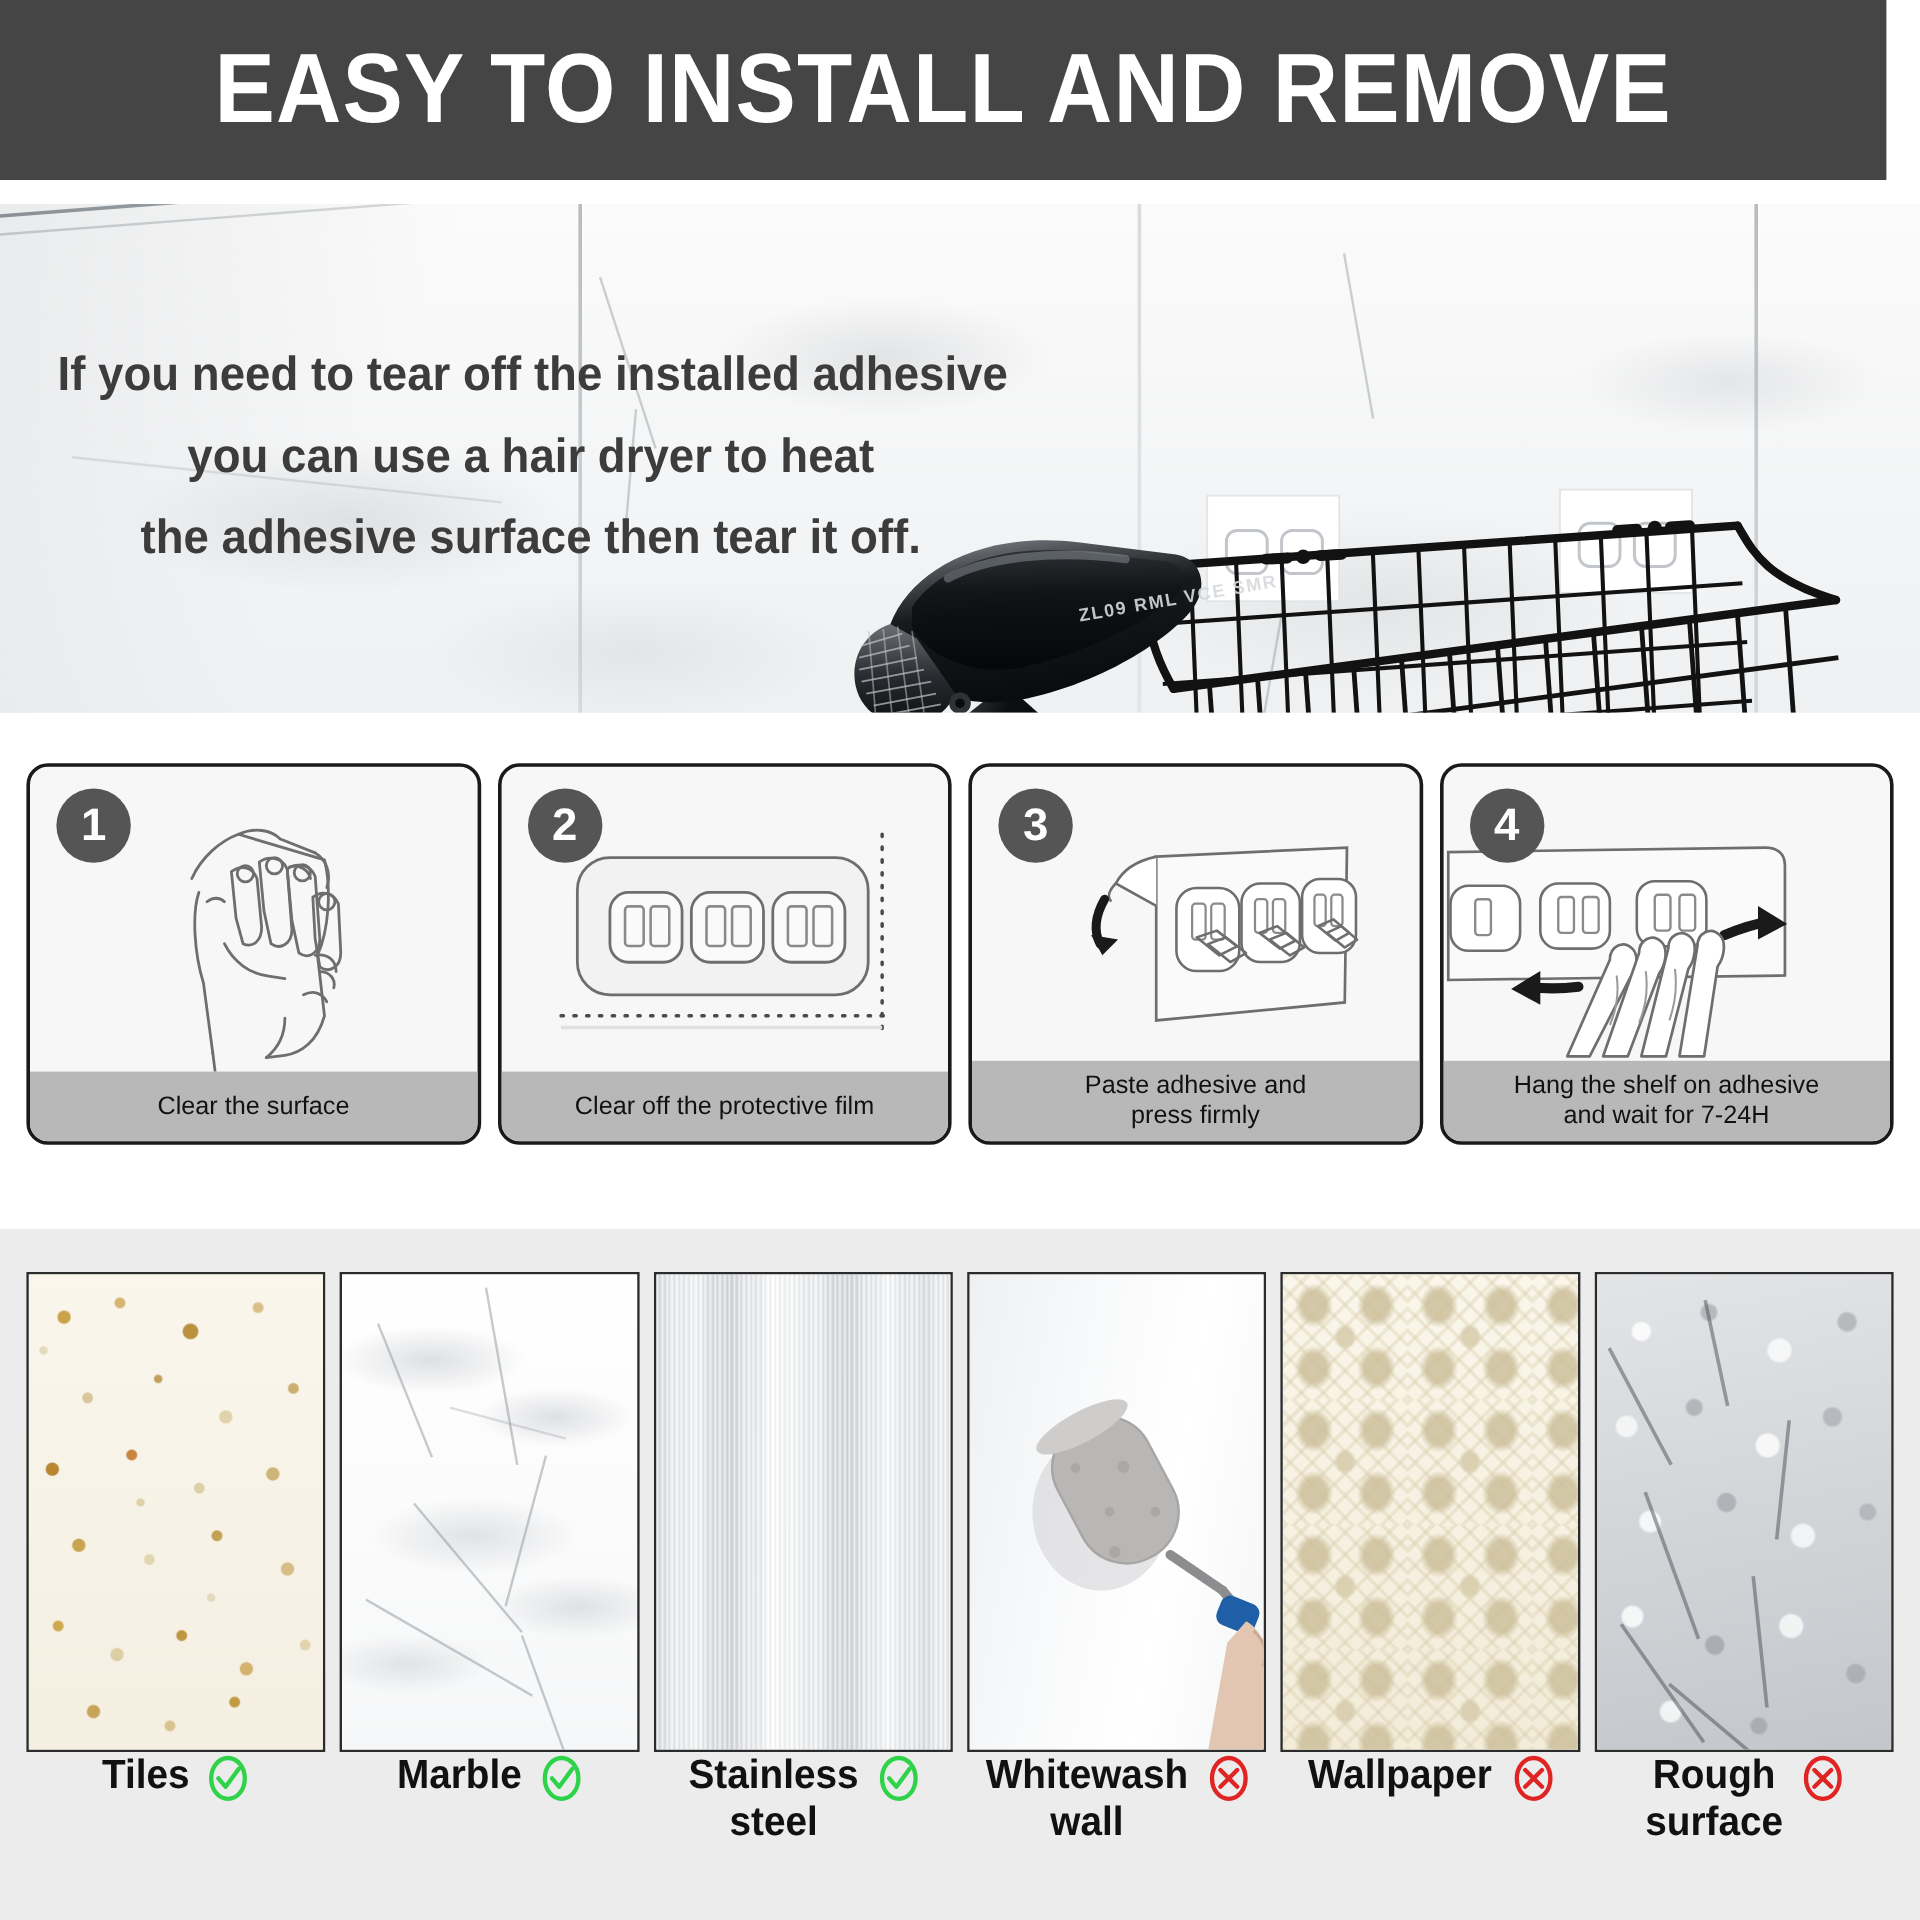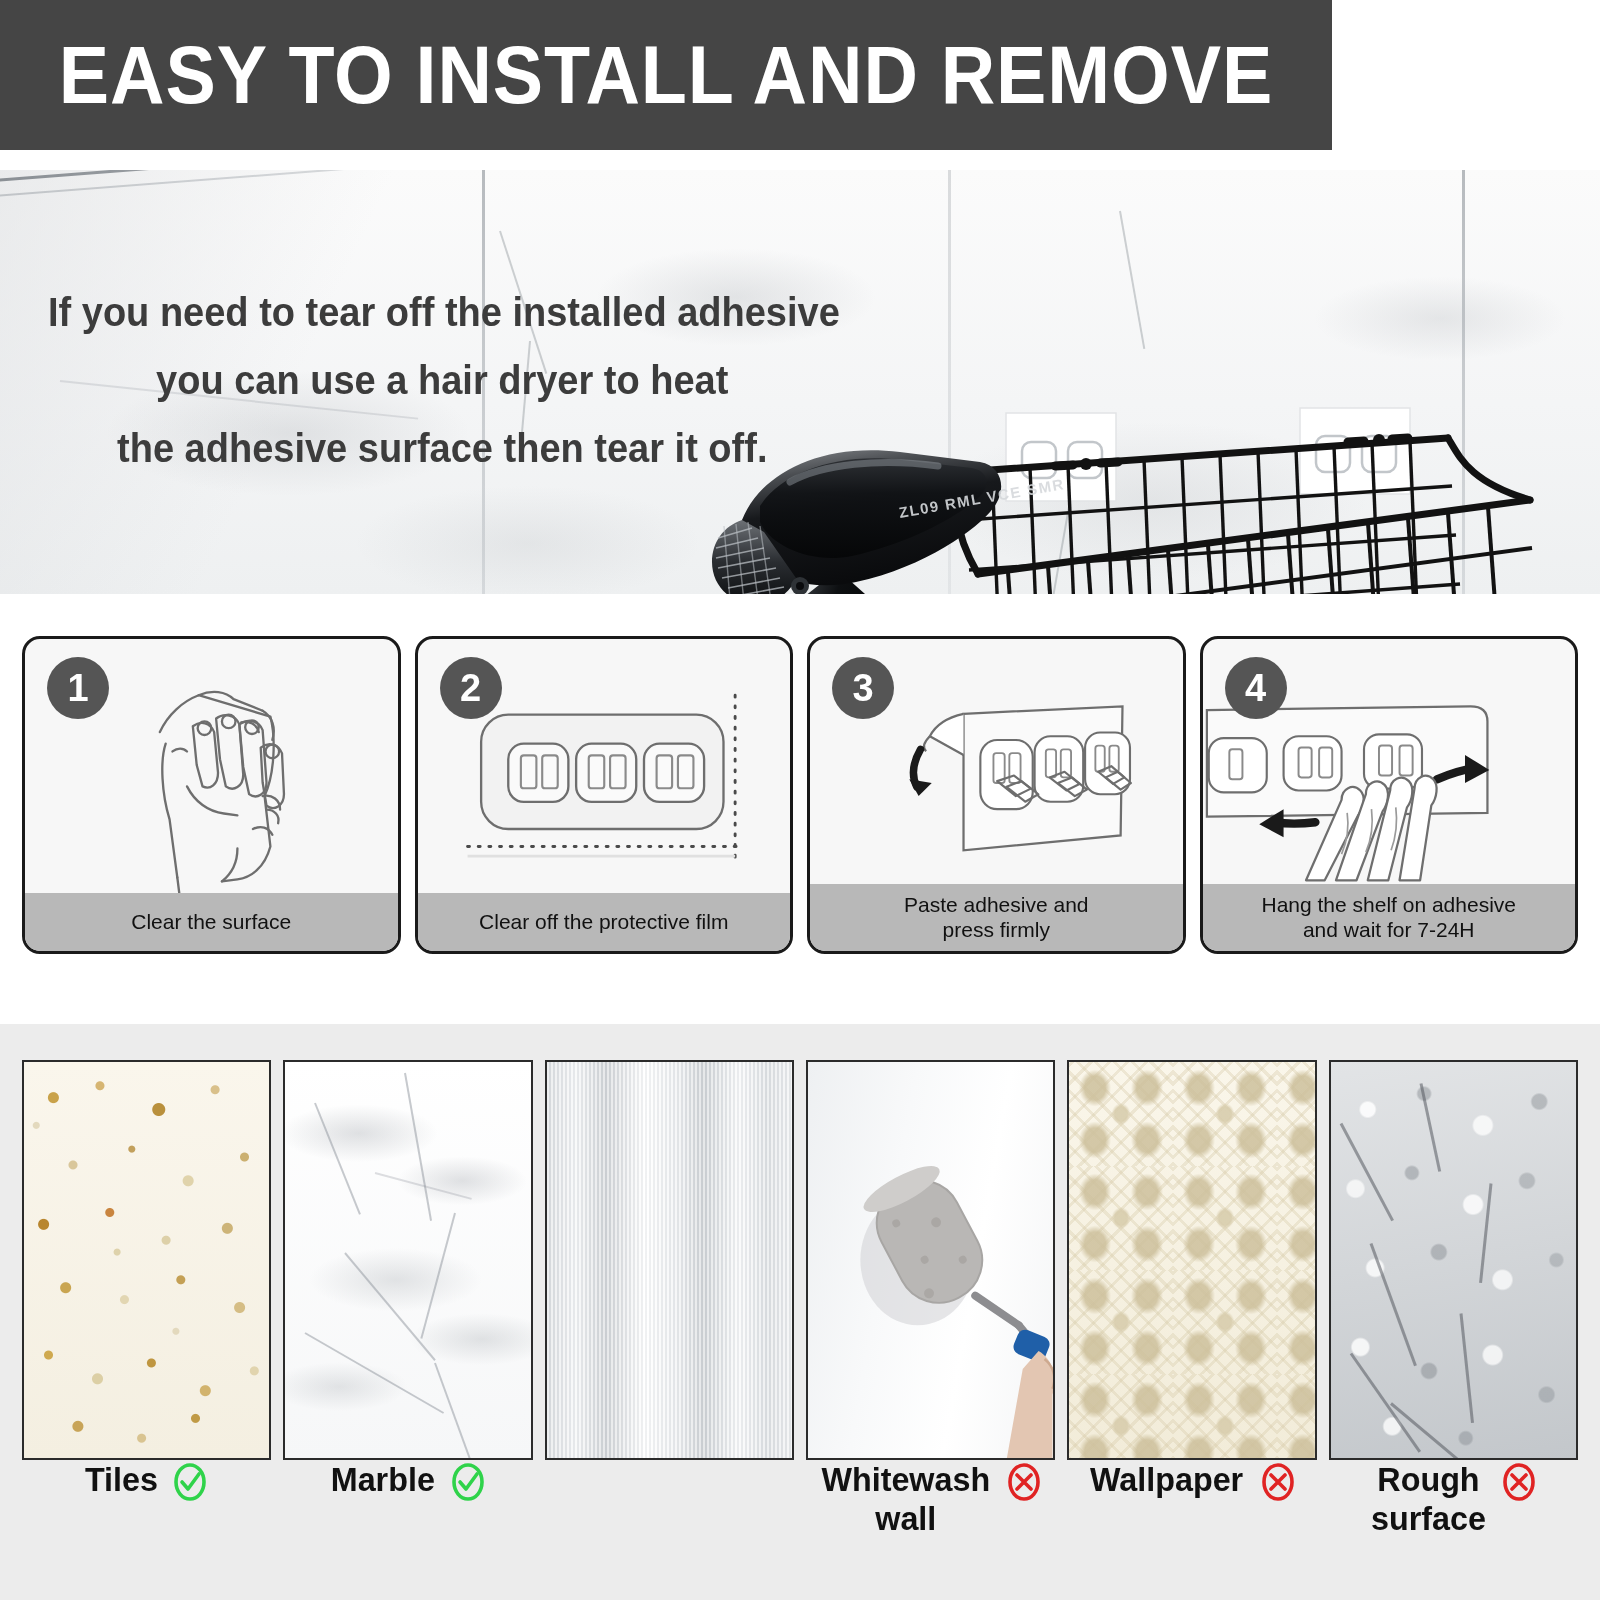--- a/index.html
+++ b/index.html
@@ -6,21 +6,21 @@
   html, body {
     width: 1600px; height: 1600px;
     background: #ffffff;
     font-family: "Liberation Sans", sans-serif;
     overflow: hidden;
   }
   #page { position: relative; width: 1600px; height: 1600px; background: #fff; }
 
   
   .header-bar {
-    position: absolute; left: 0; top: 0; width: 1332px; height: 150px;
+    position: absolute; left: 0; top: 0; width: 1572px; height: 150px;
     background: #454545;
     display: flex; align-items: center; justify-content: center;
   }
   .header-title {
     color: #ffffff;
     font-family: "Liberation Sans Narrow", "Liberation Sans", sans-serif;
     font-weight: 700;
     font-size: 82px;
     letter-spacing: 1px;
     transform: scaleX(0.92);
@@ -618,20 +618,30 @@
               <path d="M12 20 L 18 27 L 29 12" fill="none" stroke="#2fd34a" stroke-width="3.6" stroke-linecap="round" stroke-linejoin="round"></path>
             </svg>
           </span>
         </div>
       </div>
 
       <div class="swatch-col">
         <div class="swatch">
           <div class="tex-steel"></div>
         </div>
+        <div class="swatch-label">
+          <span class="swatch-name">Stainless
+steel</span>
+          <span class="mark">
+            <svg width="40" height="40" viewBox="0 0 40 40">
+              <ellipse cx="20" cy="20" rx="14" ry="17" fill="none" stroke="#2fd34a" stroke-width="3.6"></ellipse>
+              <path d="M12 20 L 18 27 L 29 12" fill="none" stroke="#2fd34a" stroke-width="3.6" stroke-linecap="round" stroke-linejoin="round"></path>
+            </svg>
+          </span>
+        </div>
       </div>
 
       <div class="swatch-col">
         <div class="swatch">
           <div class="tex-white-wall"></div>
           <svg viewBox="0 0 246 400" style="position:absolute;inset:0;width:100%;height:100%;">
             <ellipse cx="110" cy="200" rx="58" ry="66" fill="#c8c8cc" opacity="0.45"></ellipse>
             <g transform="rotate(-28 120 180)">
               <rect x="78" y="118" width="86" height="128" rx="42" fill="#b9b7b5"></rect>
               <rect x="78" y="118" width="86" height="128" rx="42" fill="none" stroke="#a8a6a4" stroke-width="2"></rect>

